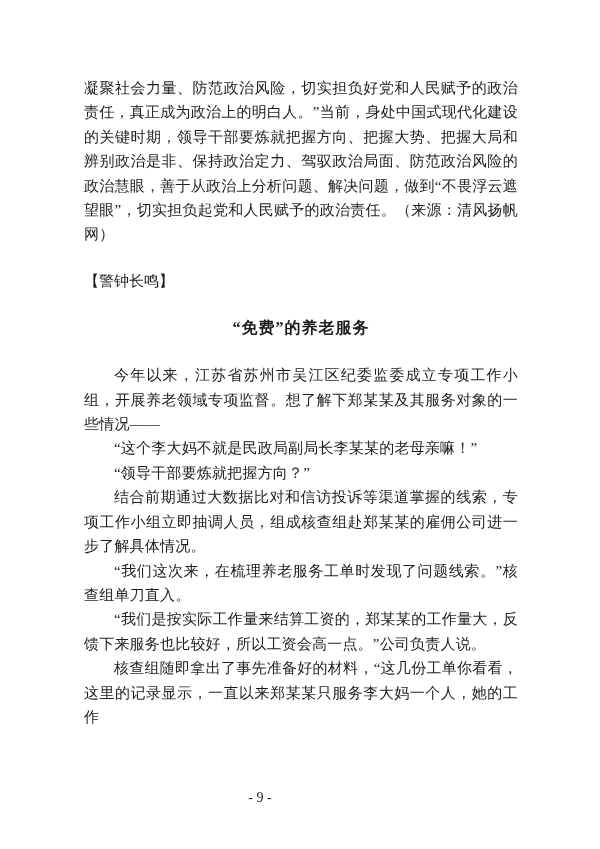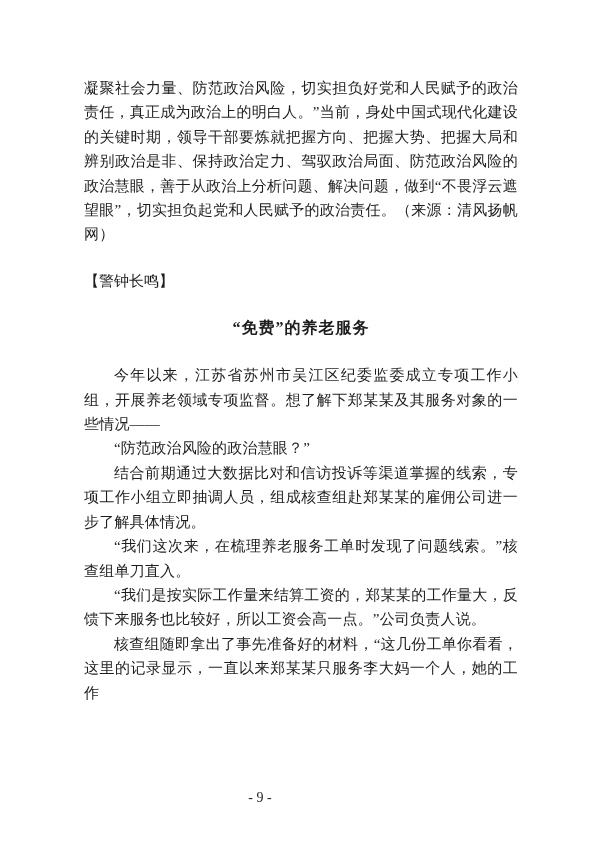--- a/index.html
+++ b/index.html
@@ -69,21 +69,22 @@
   <div class="content">
 
     <p class="para no-indent">凝聚社会力量、防范政治风险，切实担负好党和人民赋予的政治责任，真正成为政治上的明白人。”当前，身处中国式现代化建设的关键时期，领导干部要炼就把握方向、把握大势、把握大局和辨别政治是非、保持政治定力、驾驭政治局面、防范政治风险的政治慧眼，善于从政治上分析问题、解决问题，做到“不畏浮云遮望眼”，切实担负起党和人民赋予的政治责任。（来源：清风扬帆网）</p>
 
     <h3 class="section-heading">【警钟长鸣】</h3>
 
     <h1 class="article-title">“免费”的养老服务</h1>
 
     <div class="body-block">
       <p class="para">今年以来，江苏省苏州市吴江区纪委监委成立专项工作小组，开展养老领域专项监督。想了解下郑某某及其服务对象的一些情况——</p>
-      <p class="para">“防范政治风险的政治慧眼？”</p>
+      <p class="para">“这个李大妈不就是民政局副局长李某某的老母亲嘛！”</p>
+      <p class="para">“领导干部要炼就把握方向？”</p>
       <p class="para">结合前期通过大数据比对和信访投诉等渠道掌握的线索，专项工作小组立即抽调人员，组成核查组赴郑某某的雇佣公司进一步了解具体情况。</p>
       <p class="para">“我们这次来，在梳理养老服务工单时发现了问题线索。”核查组单刀直入。</p>
       <p class="para">“我们是按实际工作量来结算工资的，郑某某的工作量大，反馈下来服务也比较好，所以工资会高一点。”公司负责人说。</p>
       <p class="para">核查组随即拿出了事先准备好的材料，“这几份工单你看看，这里的记录显示，一直以来郑某某只服务李大妈一个人，她的工作</p>
     </div>
 
   </div>
 
   <div class="page-number">- 9 -</div>
 </div>

